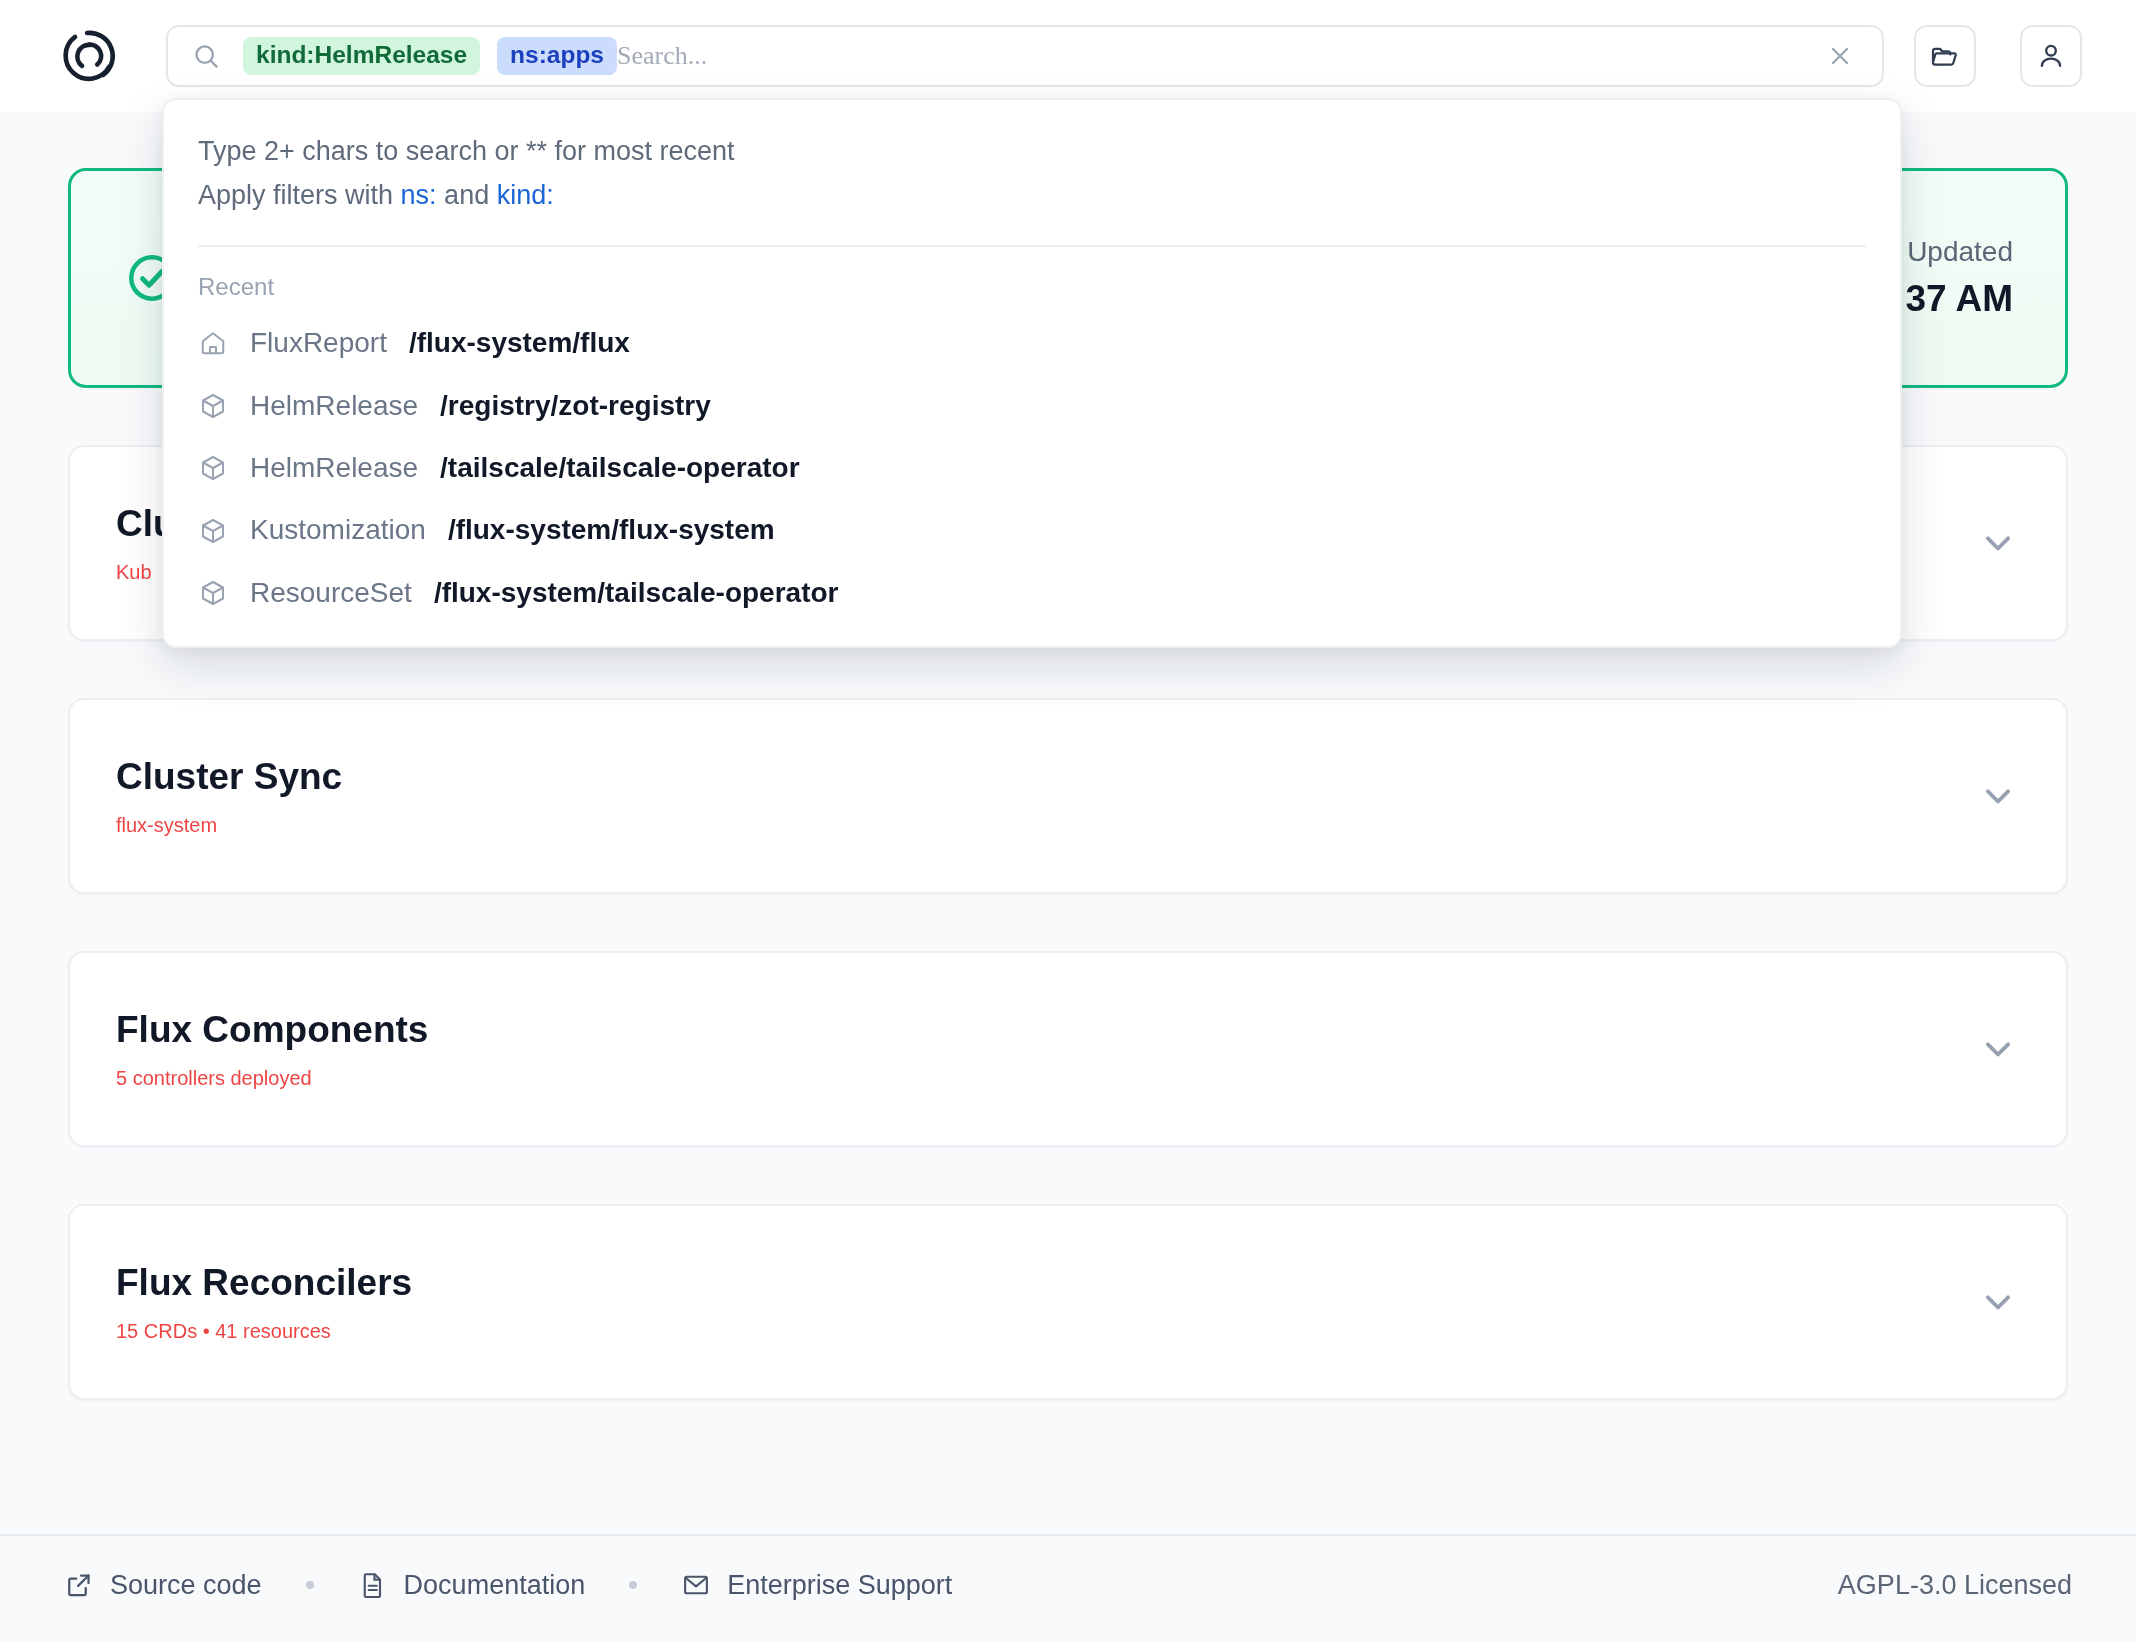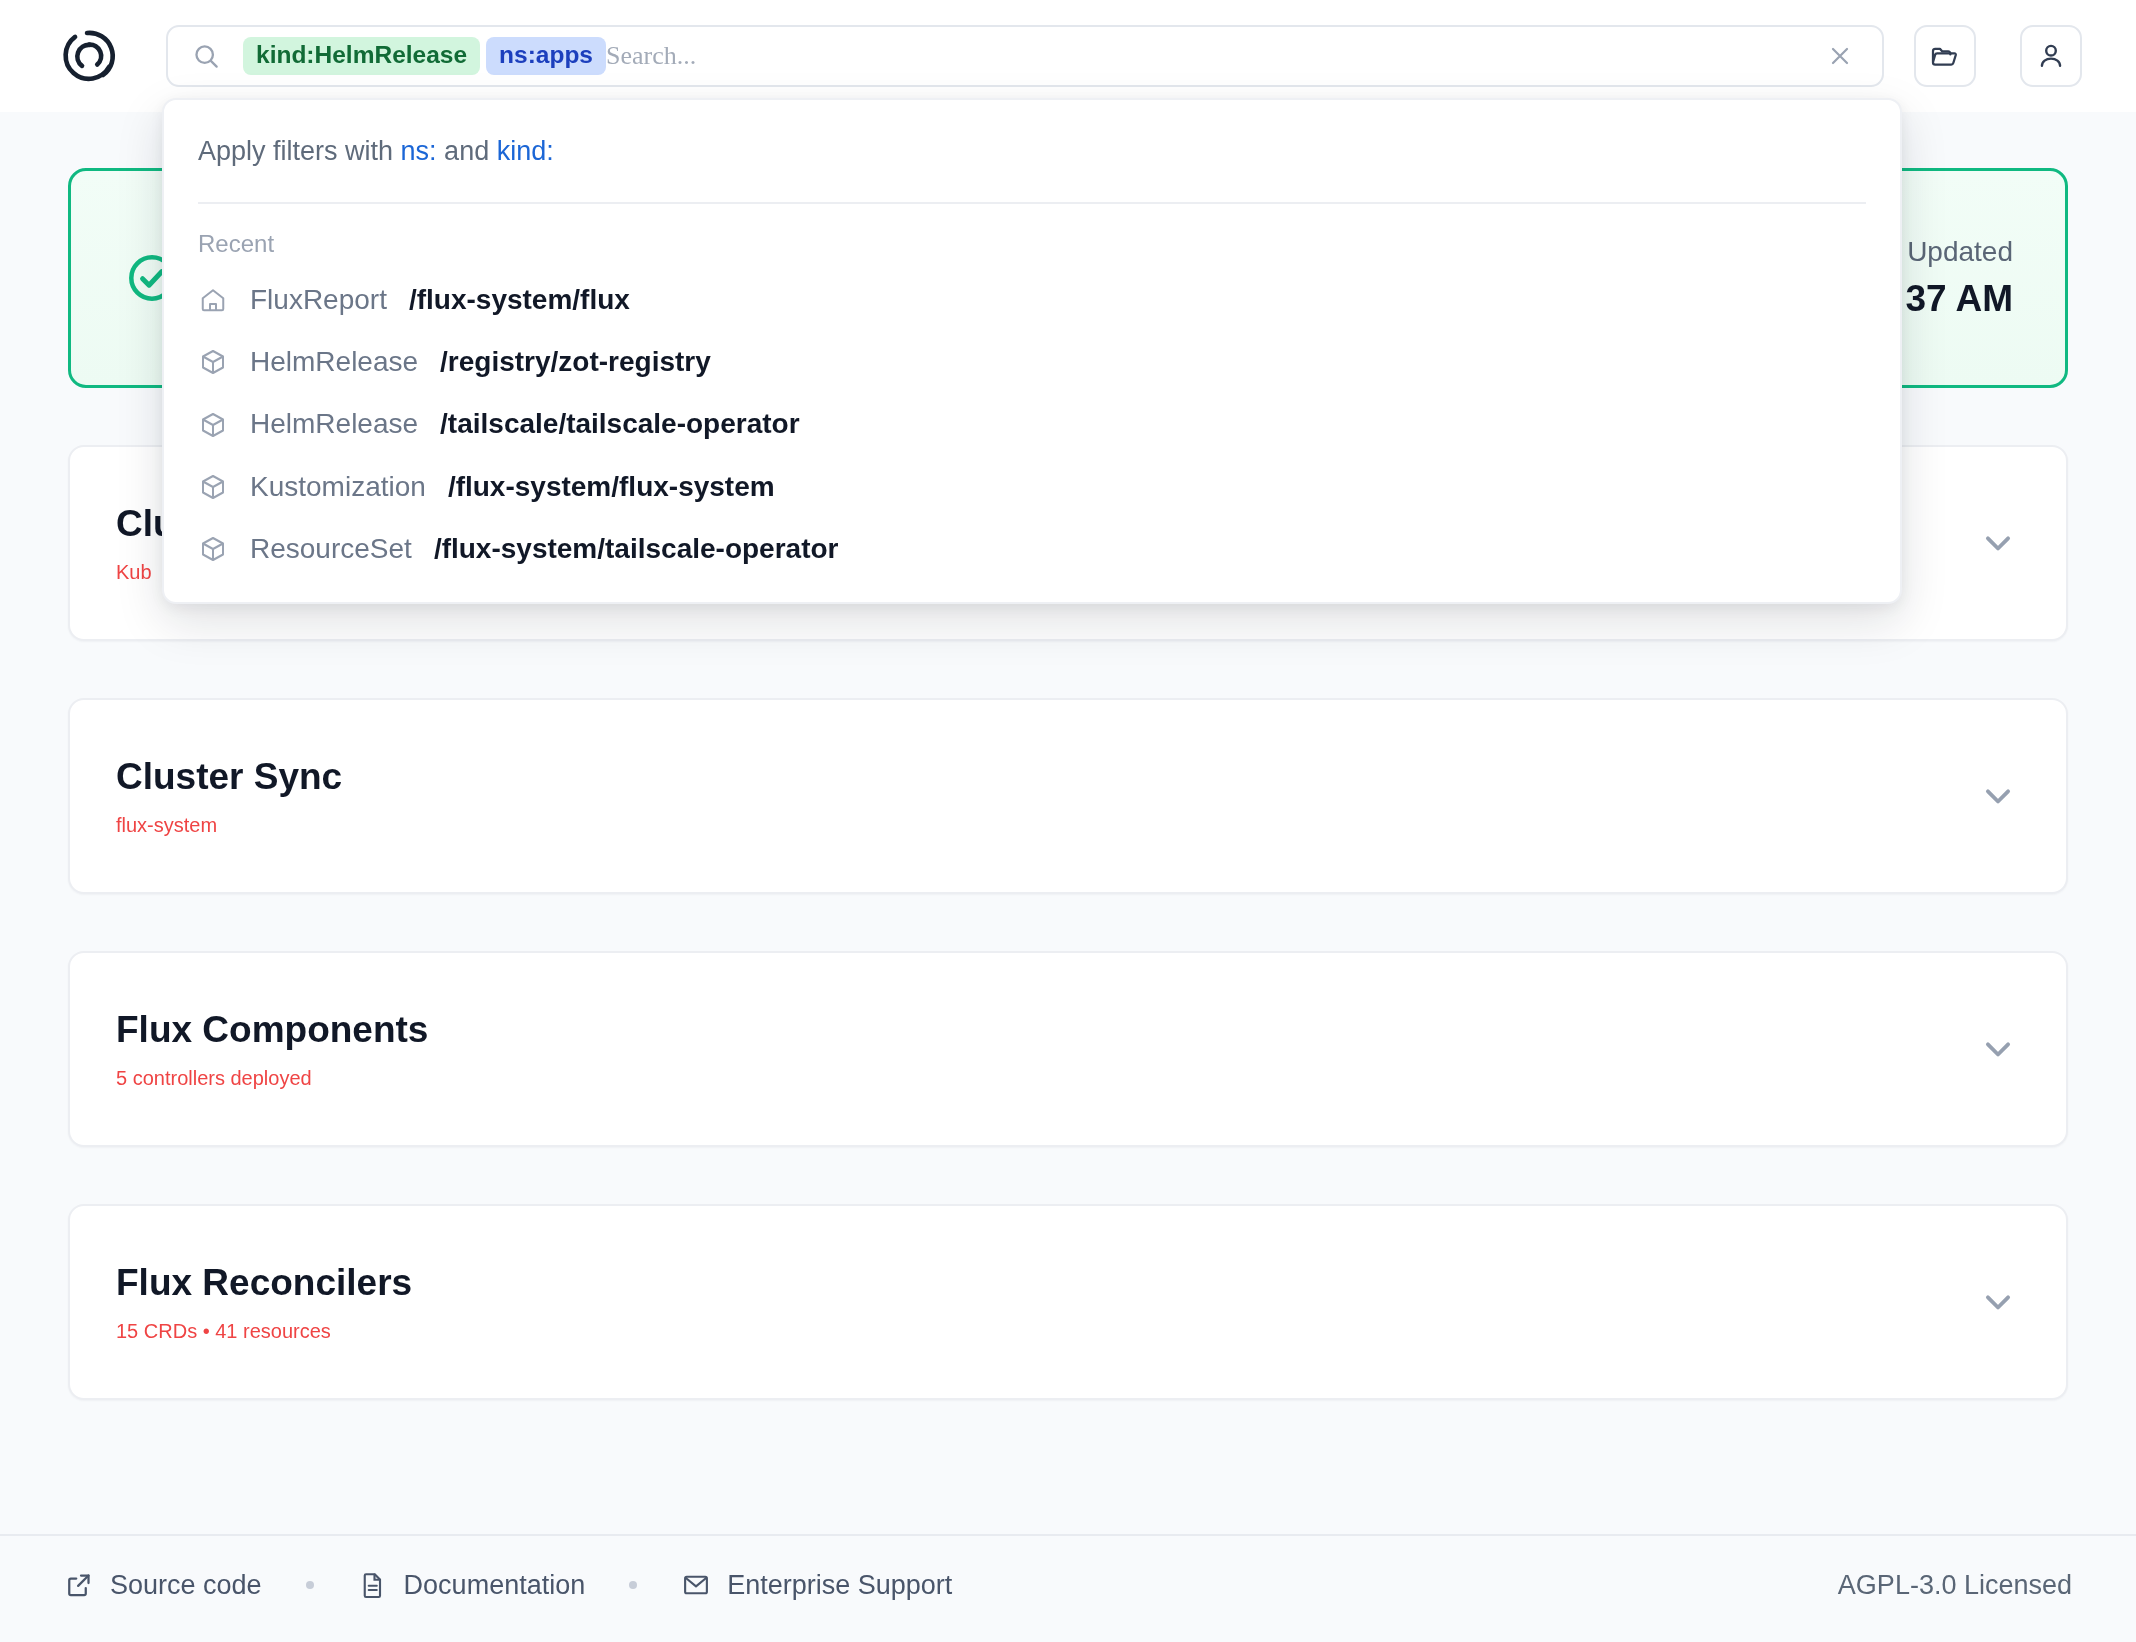--- a/index.html
+++ b/index.html
@@ -59,21 +59,21 @@
     align-items: center;
     padding: 0 22px 0 24px;
     gap: 0;
   }
   .search-icon {
     width: 29px; height: 29px;
     flex: 0 0 29px;
     color: #9aa3b2;
     display: flex; align-items: center; justify-content: center;
   }
-  .chips { display: flex; align-items: center; gap: 6px; margin-left: 22px; }
+  .chips { display: flex; align-items: center; gap: 17px; margin-left: 22px; }
   .chip {
     font-size: 24.5px;
     font-weight: 700;
     padding: 6px 13px 8px 13px;
     border-radius: 8px;
     line-height: 1;
     white-space: nowrap;
   }
   .chip-kind { background: #d2f5de; color: #116b36; }
   .chip-ns   { background: #ccdcfd; color: #1c3fbd; }
@@ -372,20 +372,21 @@
       <span class="chev">
         <svg width="44" height="44" viewBox="0 0 24 24" fill="none">
             <path d="M6.5 9.5 L12 15 L17.5 9.5" stroke="currentColor" stroke-width="2.1" stroke-linecap="round" stroke-linejoin="round"></path>
           </svg>
       </span>
     </div>
   </div>
 
   <div class="dropdown">
     <div class="dd-hint">
+      <div>Type 2+ chars to search or ** for most recent</div>
       <div><span>Apply filters with </span><span class="tok">ns:</span><span> and </span><span class="tok">kind:</span></div>
     </div>
     <div class="dd-sep"></div>
     <div class="dd-recent-label">Recent</div>
 
     <div class="dd-list">
 
       <div class="dd-item">
         <span class="dd-icon">
           <svg width="30" height="30" viewBox="0 0 24 24" fill="none">

